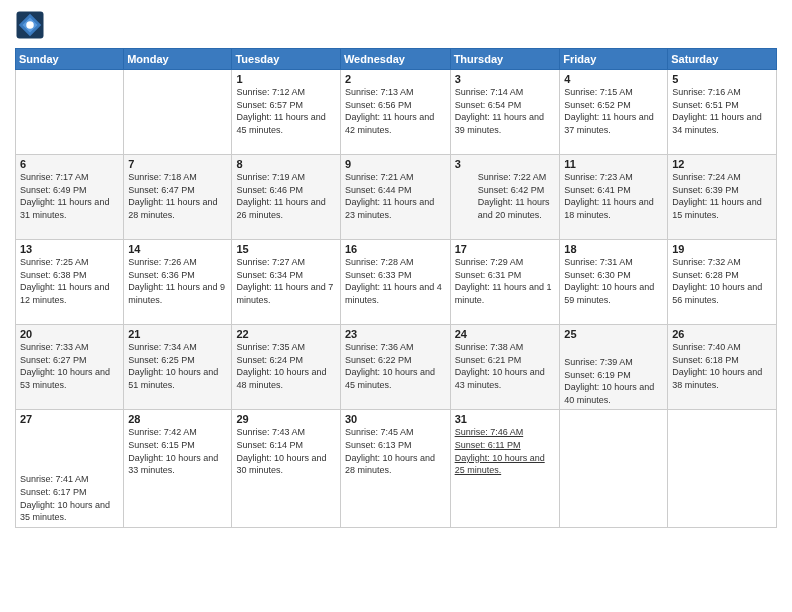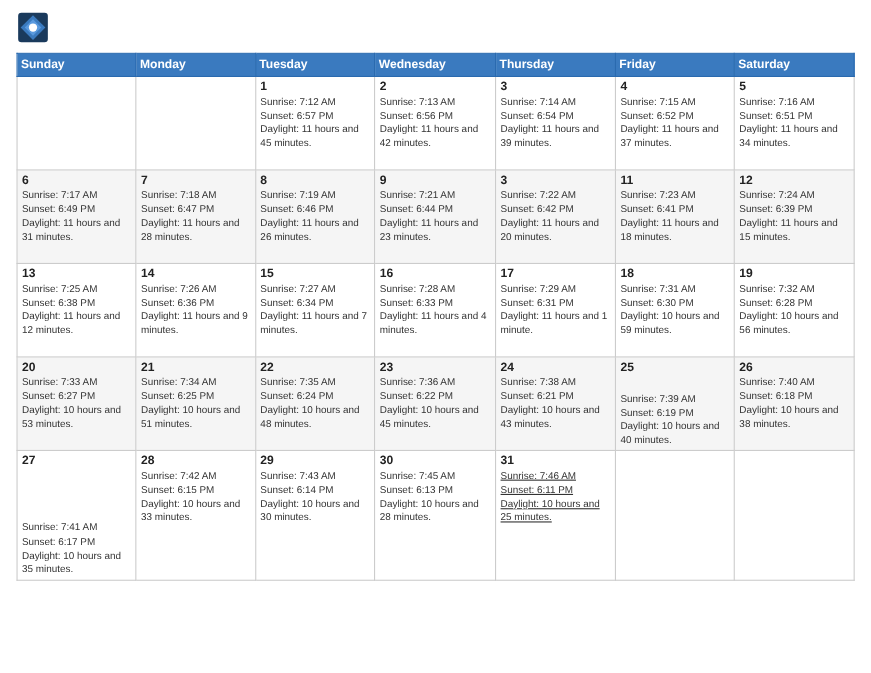--- a/index.html
+++ b/index.html
@@ -180,21 +180,21 @@
 Daylight: 11 hours and 26 minutes.</div>
           </td>
           <td>
             <span class="day-number">9</span>
             <div class="day-info" style="white-space: pre-line;">Sunrise: 7:21 AM
 Sunset: 6:44 PM
 Daylight: 11 hours and 23 minutes.</div>
           </td>
           <td>
             <span class="day-number">3</span>
-            <div class="day-info" style="white-space: pre-line;">Sunrise: 7:22 AM
+            <div class="day-info" style="white-space: pre-line; margin-left: 23px;">Sunrise: 7:22 AM
 Sunset: 6:42 PM
 Daylight: 11 hours and 20 minutes.</div>
           </td>
           <td>
             <span class="day-number">11</span>
             <div class="day-info" style="white-space: pre-line;">Sunrise: 7:23 AM
 Sunset: 6:41 PM
 Daylight: 11 hours and 18 minutes.</div>
           </td>
           <td>

